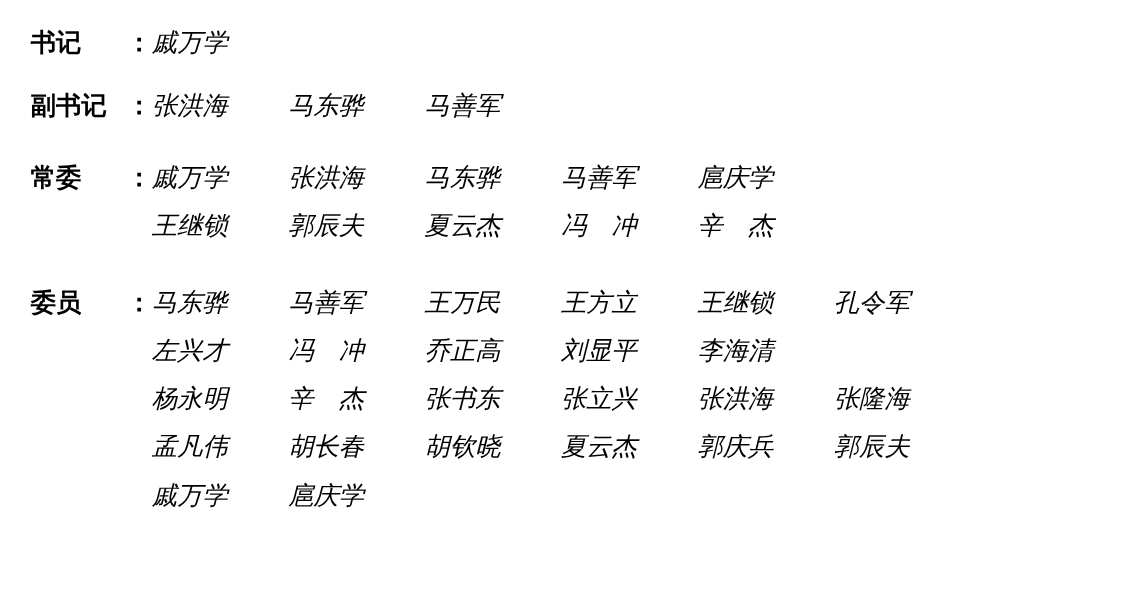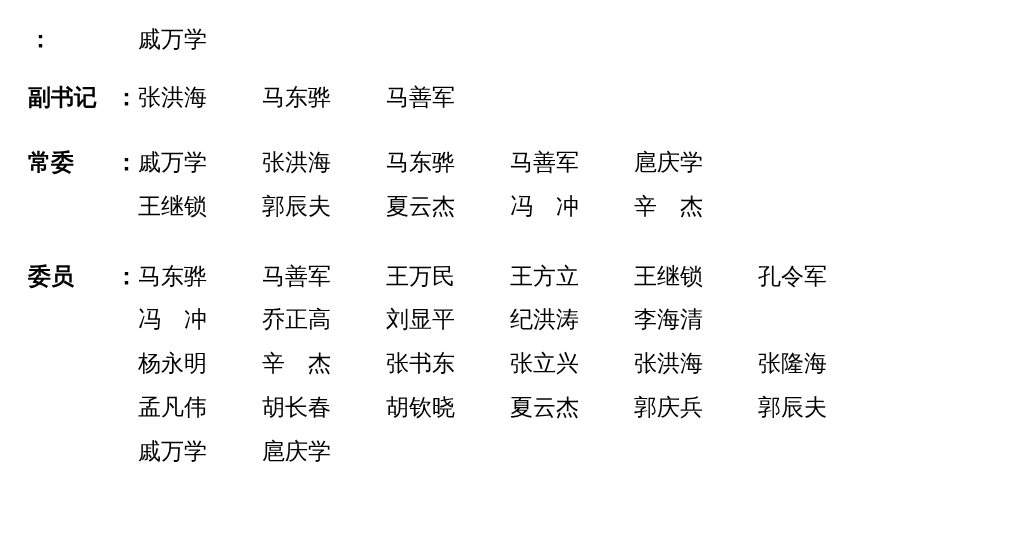--- a/index.html
+++ b/index.html
@@ -54,20 +54,21 @@
   .name-line {
     display: flex;
     line-height: 1.9;
   }
   .name {
     font-size: 23px;
     width: 124px;
     min-width: 124px;
     white-space: nowrap;
     display: flex;
+    font-style: italic;
   }
   .name .chars {
     display: flex;
     justify-content: space-between;
     width: 98px;
   }
   .name .suffix {
     font-size: 15px;
     align-self: flex-end;
     padding-bottom: 3px;
@@ -77,20 +78,23 @@
   .gap-md { height: 22px; }
   .gap-lg { height: 26px; }
 </style>
 </head>
 <body>
 
 <div class="page">
 
   <div class="row">
     <div class="label">
+      <span class="lbl-text">
+        <span>书记</span>
+      </span>
       <span class="colon">：</span>
     </div>
     <div class="names">
       <div class="name-line">
         <span class="name">
           <span class="chars">戚万学</span>
           <span class="suffix"></span>
         </span>
       </div>
     </div>
@@ -195,32 +199,32 @@
           </span>
         <span class="name">
             <span class="chars">王继锁</span>
           </span>
         <span class="name">
             <span class="chars">孔令军</span>
           </span>
       </div>
       <div class="name-line">
         <span class="name">
+            <span class="chars">左兴才</span>
+          </span>
+        <span class="name">
             <span class="chars">冯　冲</span>
           </span>
         <span class="name">
             <span class="chars">乔正高</span>
           </span>
         <span class="name">
             <span class="chars">刘显平</span>
           </span>
         <span class="name">
-            <span class="chars">纪洪涛</span>
-          </span>
-        <span class="name">
             <span class="chars">李海清</span>
           </span>
       </div>
       <div class="name-line">
         <span class="name">
             <span class="chars">杨永明</span>
           </span>
         <span class="name">
             <span class="chars">辛　杰</span>
           </span>

